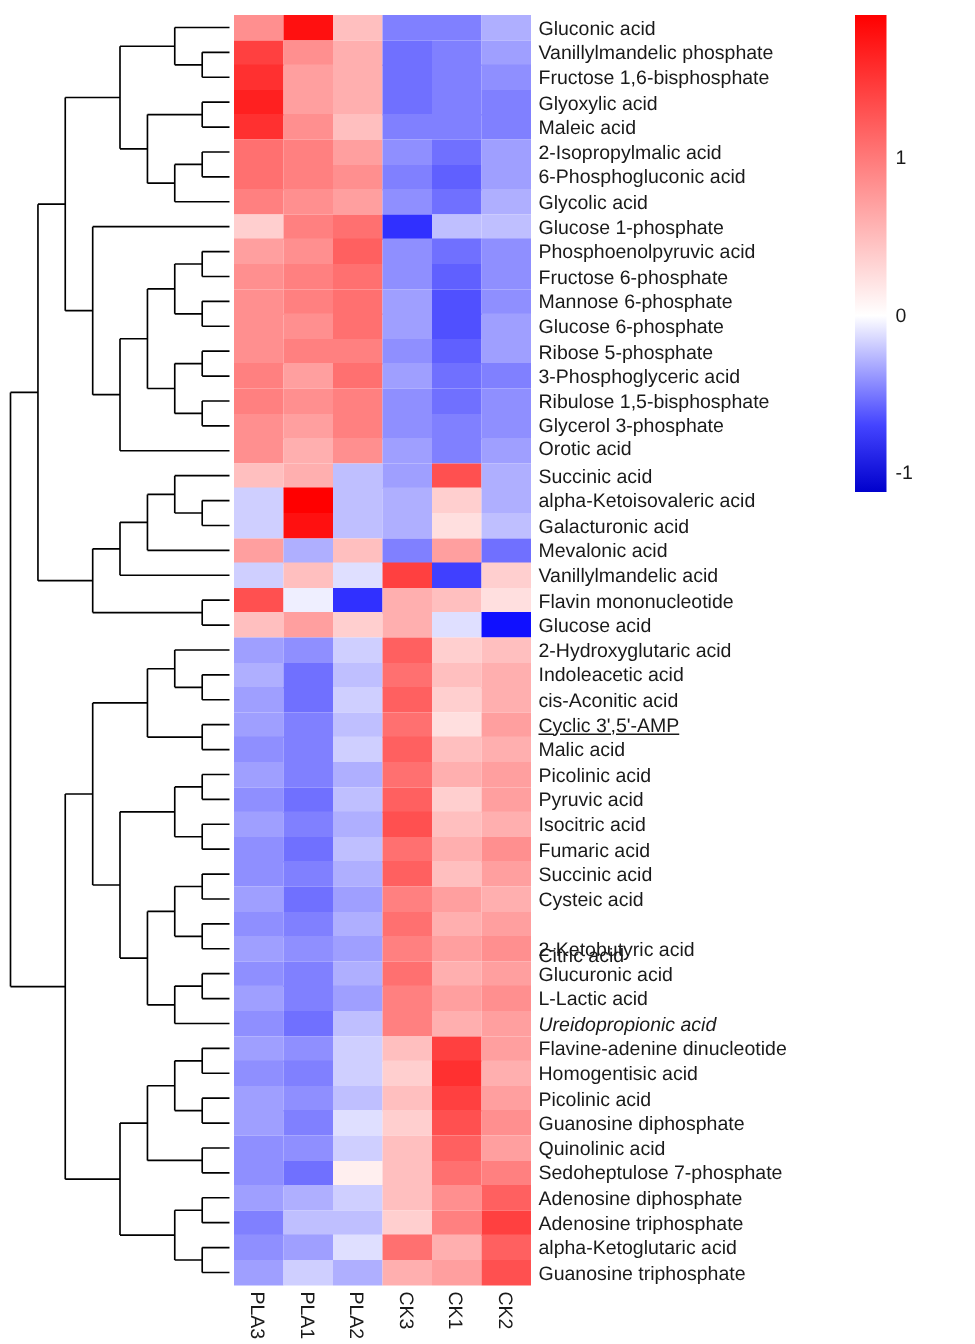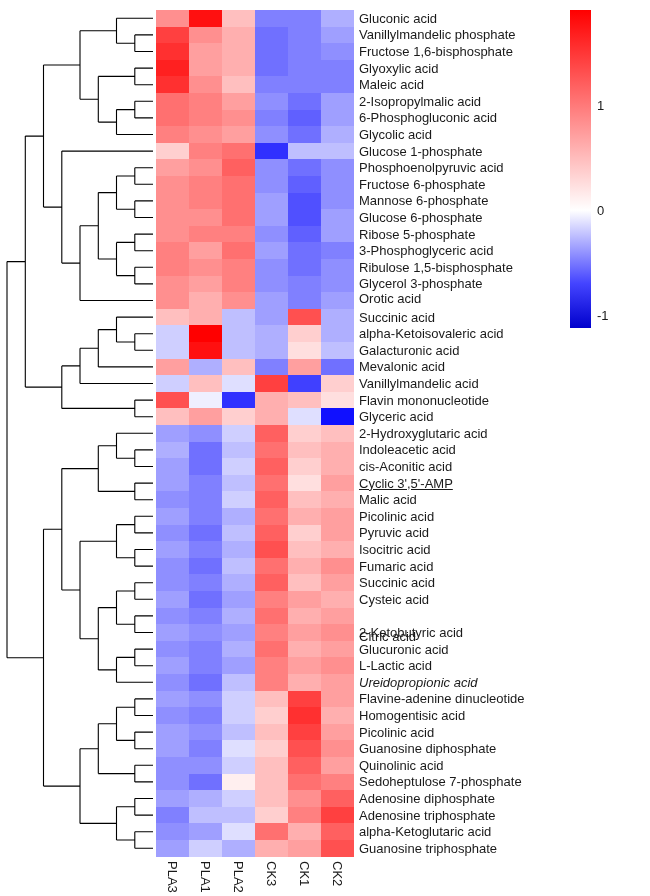--- a/index.html
+++ b/index.html
@@ -358,21 +358,21 @@
       <div class="row-label" style="top: 242.4px; height: 16.6px;">3-Phosphoglyceric acid</div>
       <div class="row-label" style="top: 259px; height: 16.6px;">Ribulose 1,5-bisphosphate</div>
       <div class="row-label" style="top: 275.6px; height: 16.6px;">Glycerol 3-phosphate</div>
       <div class="row-label" style="top: 290px; height: 16.6px;">Orotic acid</div>
       <div class="row-label" style="top: 308.8px; height: 16.6px;">Succinic acid</div>
       <div class="row-label" style="top: 325.4px; height: 16.6px;">alpha-Ketoisovaleric acid</div>
       <div class="row-label" style="top: 342px; height: 16.6px;">Galacturonic acid</div>
       <div class="row-label" style="top: 358.6px; height: 16.6px;">Mevalonic acid</div>
       <div class="row-label" style="top: 375.2px; height: 16.6px;">Vanillylmandelic acid</div>
       <div class="row-label" style="top: 391.8px; height: 16.6px;">Flavin mononucleotide</div>
-      <div class="row-label" style="top: 408.4px; height: 16.6px;">Glyceric acid</div>
+      <div class="row-label" style="top: 408.4px; height: 16.6px;">Glucose acid</div>
       <div class="row-label" style="top: 425px; height: 16.6px;">2-Hydroxyglutaric acid</div>
       <div class="row-label" style="top: 441.6px; height: 16.6px;">Indoleacetic acid</div>
       <div class="row-label" style="top: 458.2px; height: 16.6px;">cis-Aconitic acid</div>
       <div class="row-label" style="top: 474.8px; height: 16.6px; text-decoration: underline;">Cyclic 3',5'-AMP</div>
       <div class="row-label" style="top: 491.4px; height: 16.6px;">Malic acid</div>
       <div class="row-label" style="top: 508px; height: 16.6px;">Picolinic acid</div>
       <div class="row-label" style="top: 524.6px; height: 16.6px;">Pyruvic acid</div>
       <div class="row-label" style="top: 541.2px; height: 16.6px;">Isocitric acid</div>
       <div class="row-label" style="top: 557.8px; height: 16.6px;">Fumaric acid</div>
       <div class="row-label" style="top: 574.4px; height: 16.6px;">Succinic acid</div>

